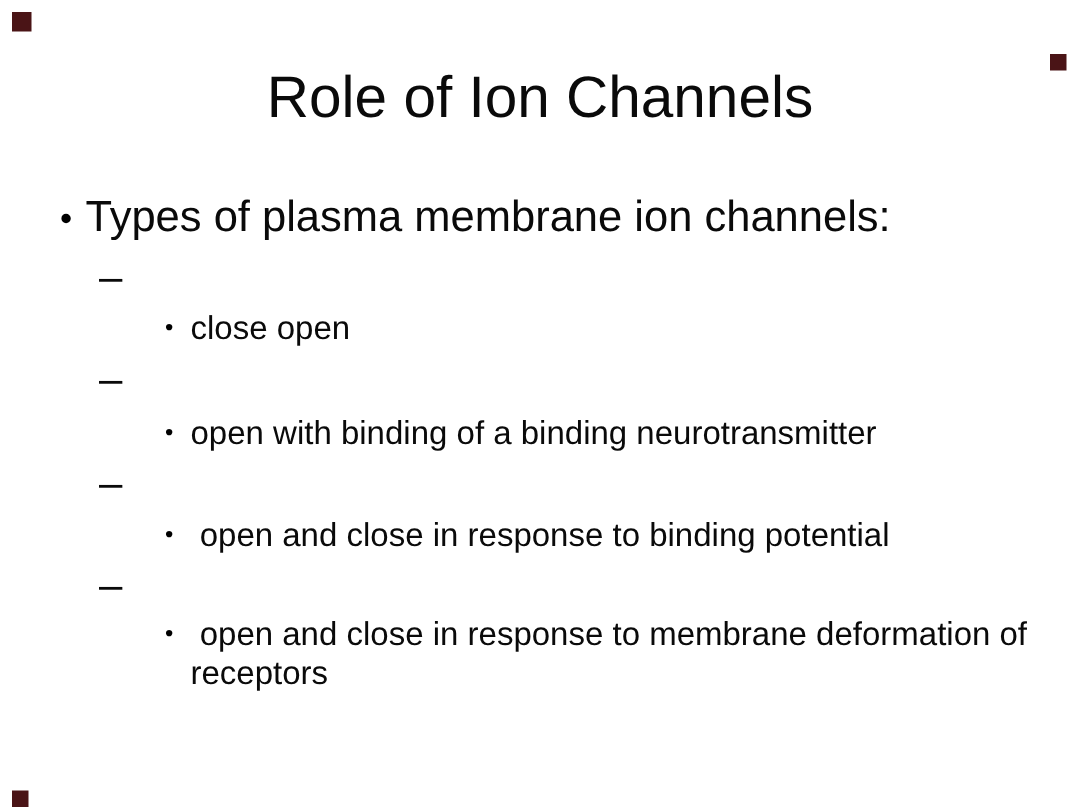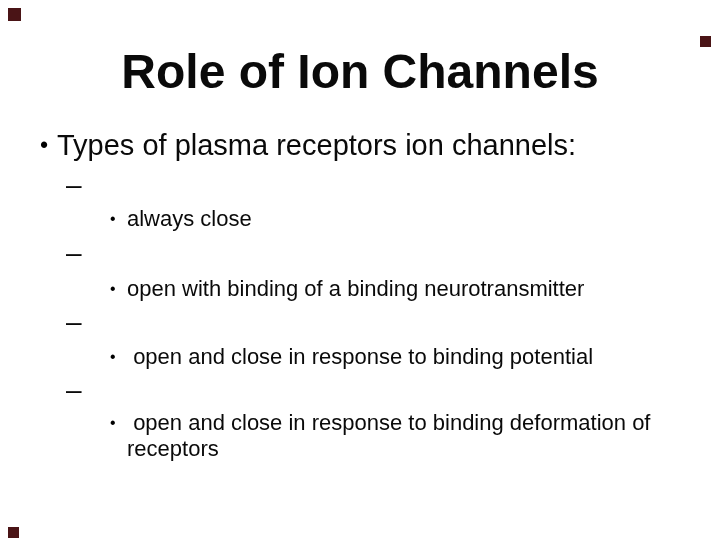--- a/index.html
+++ b/index.html
@@ -12,23 +12,23 @@
   }
   .slide {
     position: relative;
     width: 720px; height: 540px;
     background: #ffffff;
   }
   .title {
     position: absolute;
     top: 43px; left: 0; right: 0;
     text-align: center;
-    font-size: 48px;
+    font-size: 39px;
     line-height: 1.2;
-    font-weight: 700;
+    font-weight: 400;
     color: #0a0a0a;
     white-space: nowrap;
   }
   .bullet-row {
     position: absolute;
     display: flex;
     align-items: flex-start;
   }
   .main-bullet {
     left: 40px; top: 128px;
@@ -87,40 +87,40 @@
 <div class="slide">
 
   <div class="corner-square sq-tl"></div>
   <div class="corner-square sq-tr"></div>
   <div class="corner-square sq-bl"></div>
 
   <div class="title">Role of Ion Channels</div>
 
   <div class="bullet-row main-bullet">
     <span class="marker">•</span>
-    <span class="text">Types of plasma receptors ion channels:</span>
+    <span class="text">Types of plasma membrane ion channels:</span>
   </div>
 
   <div class="dash dash-1">–</div>
   <div class="bullet-row sub-bullet sub-1">
     <span class="marker">•</span>
-    <span class="text">always close</span>
+    <span class="text">close open</span>
   </div>
 
   <div class="dash dash-2">–</div>
   <div class="bullet-row sub-bullet sub-2">
     <span class="marker">•</span>
     <span class="text">open with binding of a binding neurotransmitter</span>
   </div>
 
   <div class="dash dash-3">–</div>
   <div class="bullet-row sub-bullet sub-3">
     <span class="marker">•</span>
     <span class="text"> open and close in response to binding potential</span>
   </div>
 
   <div class="dash dash-4">–</div>
   <div class="bullet-row sub-bullet sub-4">
     <span class="marker">•</span>
-    <span class="text"> open and close in response to binding deformation of receptors</span>
+    <span class="text"> open and close in response to membrane deformation of receptors</span>
   </div>
 
 </div>
 
 </body></html>

